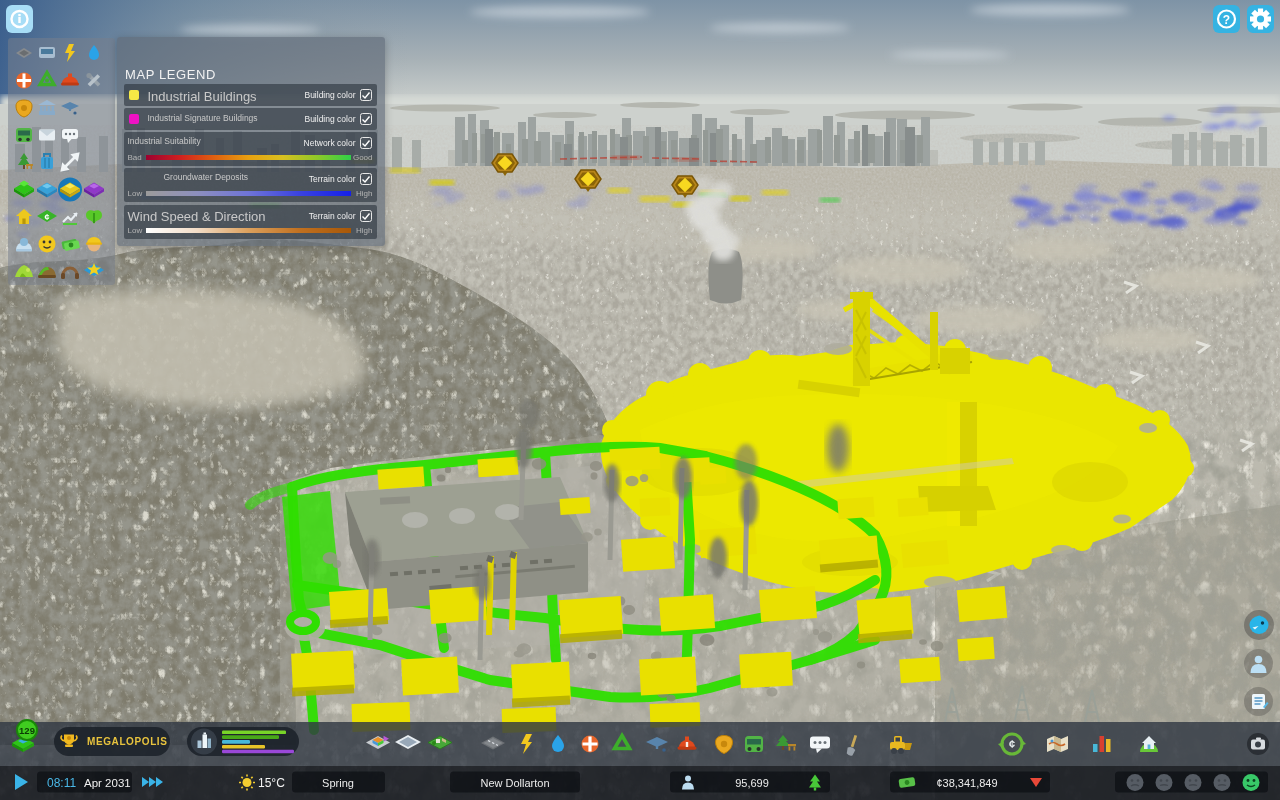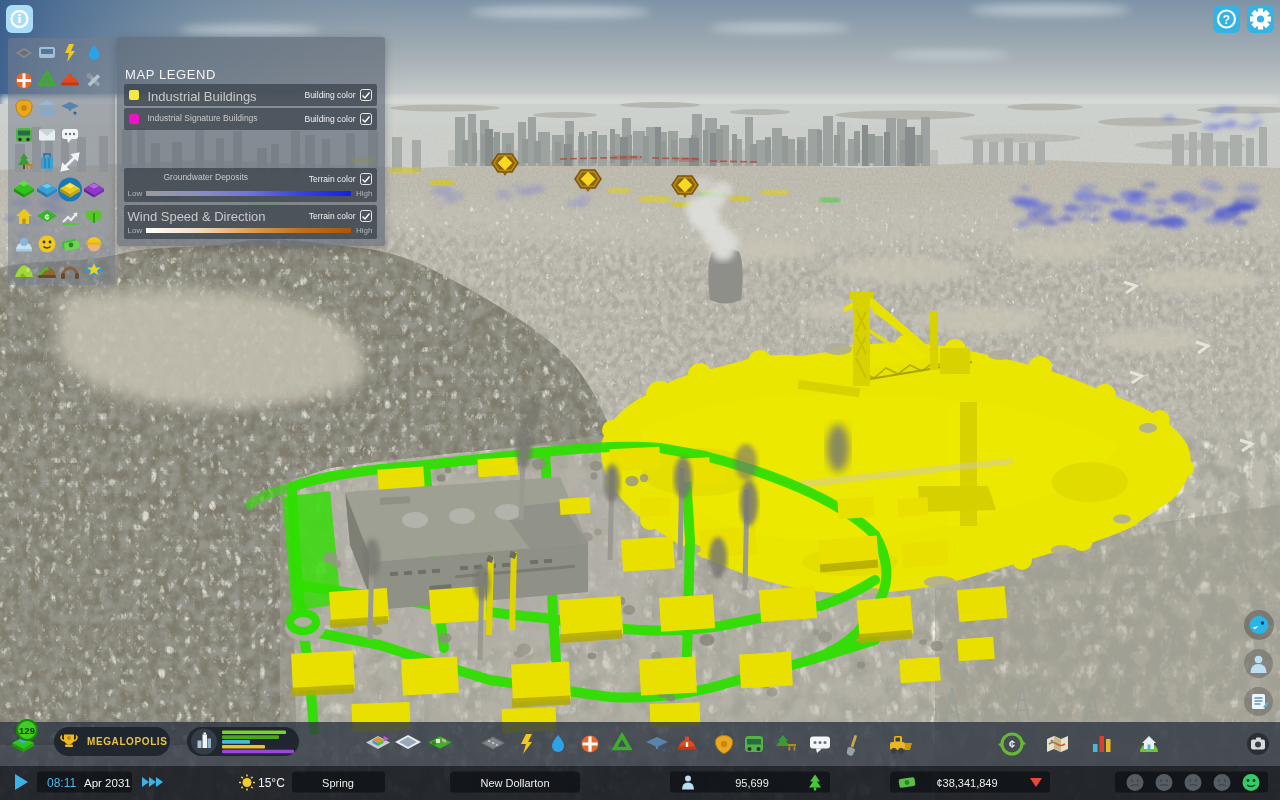--- a/index.html
+++ b/index.html
@@ -868,20 +868,31 @@
     </div>
 <div style="position:absolute;left:6.5px;top:70.5px;width:253px;height:22px;background:rgba(42,50,60,0.6);border-radius:2px;">
       <div style="position:absolute;left:5px;top:6px;width:10px;height:10px;background:#ee12c3;border-radius:2px;"></div>
       <div style="position:absolute;left:24px;top:5px;font-size:8.5px;color:#c9c9c9;">Industrial Signature Buildings</div>
       <div style="position:absolute;right:21px;top:6px;font-size:8.5px;color:#efefef;">Building color</div>
       <div style="position:absolute;right:5px;top:5px;width:10px;height:10px;border:1.2px solid #e8e8e8;border-radius:2.5px;"></div>
       <svg style="position:absolute;right:5.5px;top:7px" width="10" height="9">
           <path d="M1.5,4.5 L4,7 L8.5,1.5" stroke="#fff" stroke-width="1.4" fill="none"></path>
         </svg>
     </div>
+<div style="position:absolute;left:6.5px;top:94.5px;width:253px;height:34px;background:rgba(42,50,60,0.6);border-radius:2px;">
+      <div style="position:absolute;left:4px;top:4px;font-size:8.5px;color:#c9c9c9;">Industrial Suitability</div>
+      <div style="position:absolute;right:21px;top:6px;font-size:8.5px;color:#efefef;">Network color</div>
+      <div style="position:absolute;right:5px;top:5px;width:10px;height:10px;border:1.2px solid #e8e8e8;border-radius:2.5px;"></div>
+      <svg style="position:absolute;right:5.5px;top:7px" width="10" height="9">
+          <path d="M1.5,4.5 L4,7 L8.5,1.5" stroke="#fff" stroke-width="1.4" fill="none"></path>
+        </svg>
+      <div style="position:absolute;left:4px;top:21px;font-size:8px;color:#b5b5b5;">Bad</div>
+      <div style="position:absolute;left:22px;right:26px;top:23px;height:5px;background:linear-gradient(90deg,#9c0030,#cf2020,#df6010,#e8a010,#d8c020,#90c828,#2ed048);"></div>
+      <div style="position:absolute;right:4px;top:21px;font-size:8px;color:#b5b5b5;">Good</div>
+    </div>
 <div style="position:absolute;left:6.5px;top:131px;width:253px;height:34px;background:rgba(42,50,60,0.6);border-radius:2px;">
       <div style="position:absolute;left:4px;top:4px;font-size:8.5px;color:#c9c9c9;margin-left:36px;">Groundwater Deposits</div>
       <div style="position:absolute;right:21px;top:6px;font-size:8.5px;color:#efefef;">Terrain color</div>
       <div style="position:absolute;right:5px;top:5px;width:10px;height:10px;border:1.2px solid #e8e8e8;border-radius:2.5px;"></div>
       <svg style="position:absolute;right:5.5px;top:7px" width="10" height="9">
           <path d="M1.5,4.5 L4,7 L8.5,1.5" stroke="#fff" stroke-width="1.4" fill="none"></path>
         </svg>
       <div style="position:absolute;left:4px;top:21px;font-size:8px;color:#b5b5b5;">Low</div>
       <div style="position:absolute;left:22px;right:26px;top:23px;height:5px;background:linear-gradient(90deg,#9b9b9b,#8d8fbe,#6f74d8,#3a42e0,#1520e8);"></div>
       <div style="position:absolute;right:4px;top:21px;font-size:8px;color:#b5b5b5;">High</div>

